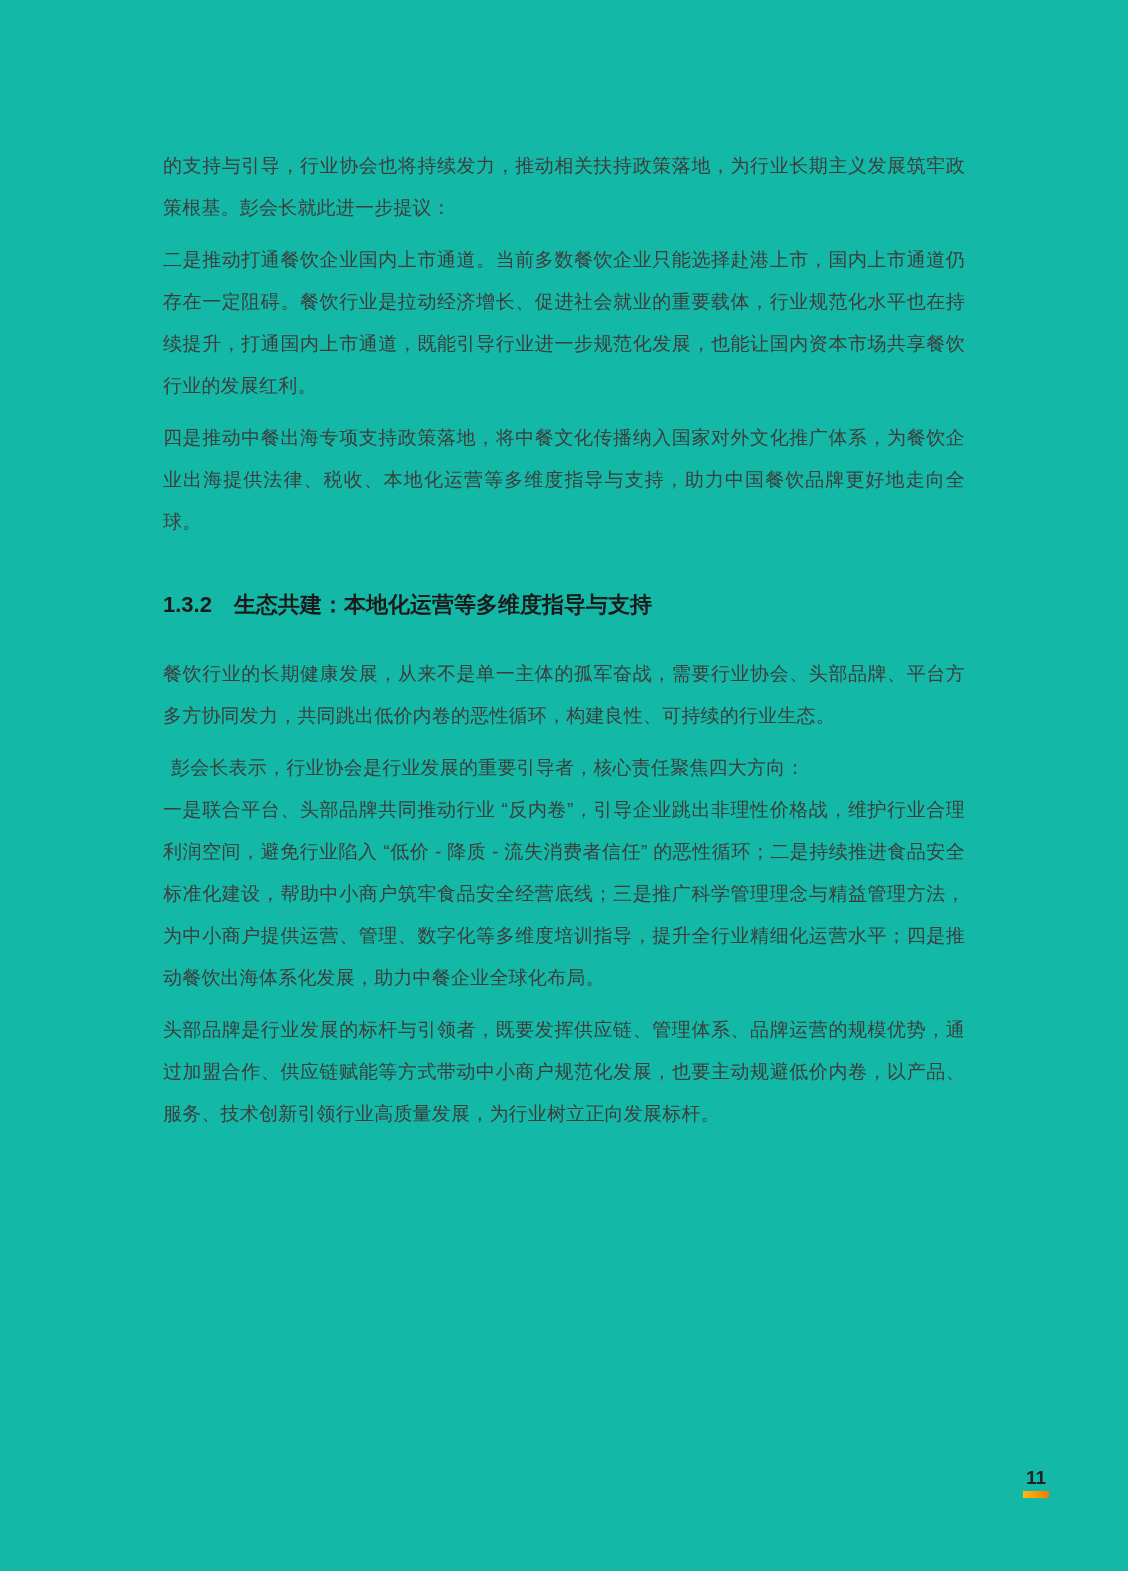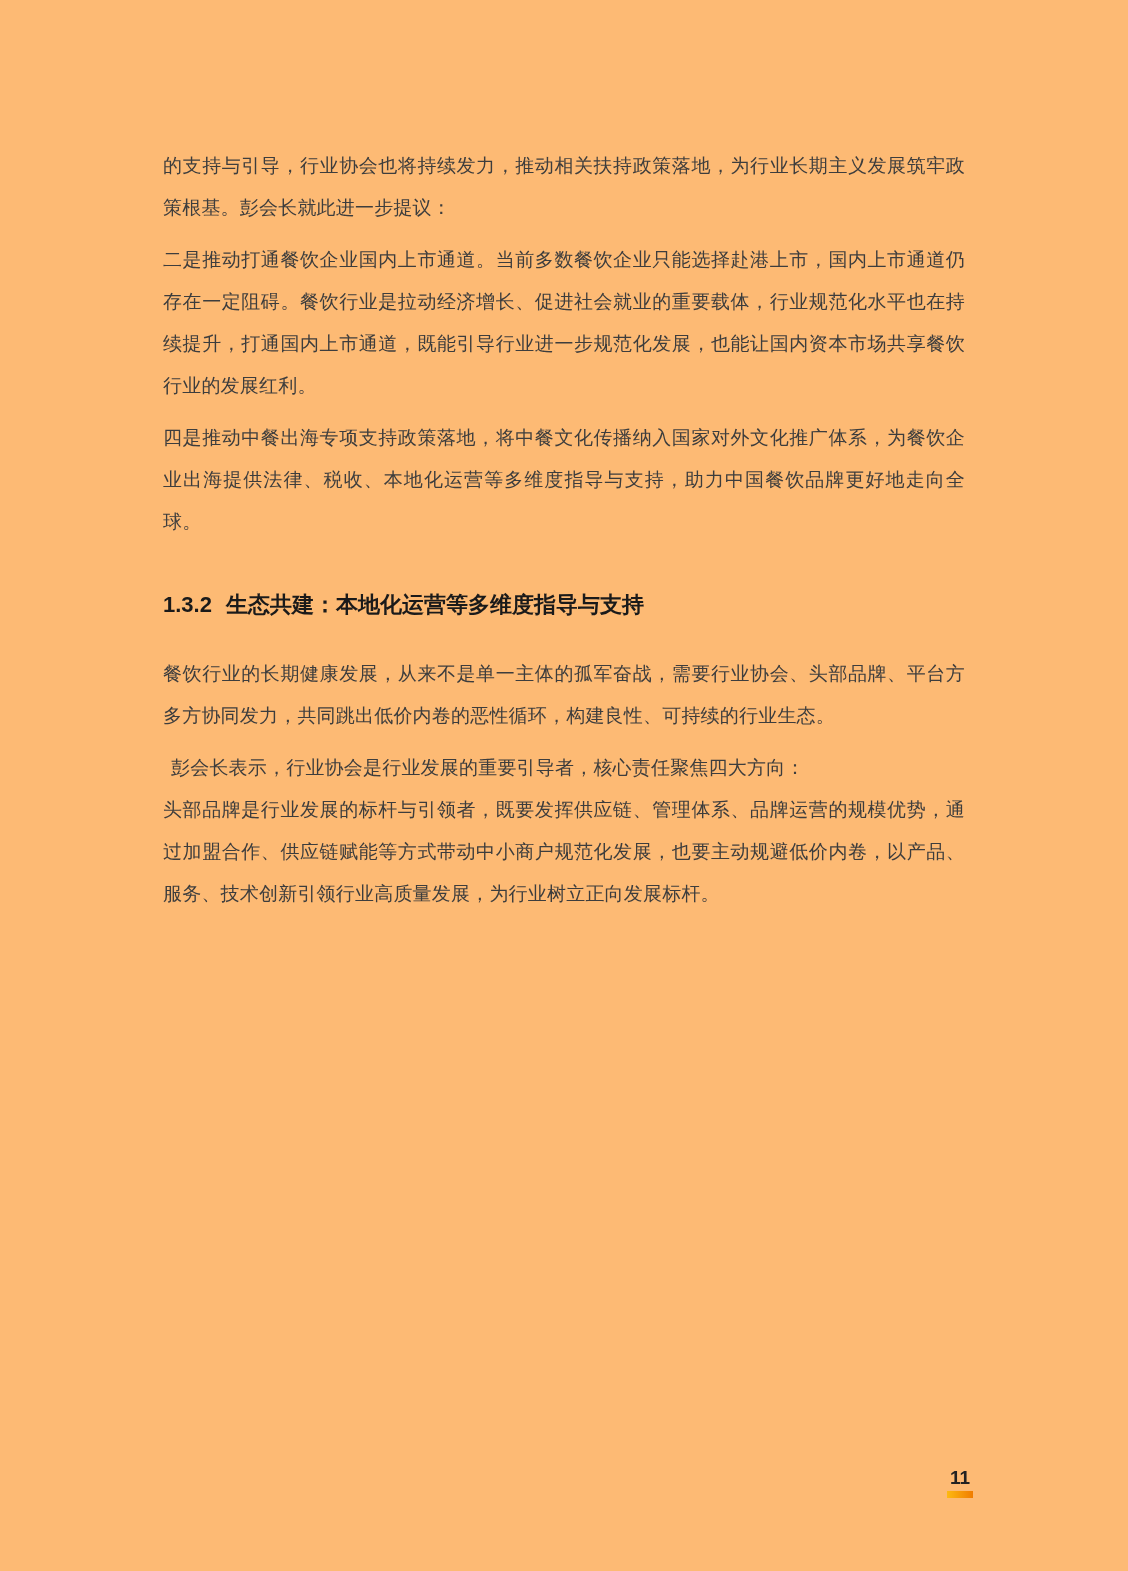--- a/index.html
+++ b/index.html
@@ -4,21 +4,21 @@
 <style>
   html, body {
     margin: 0;
     padding: 0;
     background: #ffffff;
   }
   .page {
     position: relative;
     width: 1128px;
     height: 1571px;
-    background: #fdba74;
+    background: #14b8a6;
     font-family: "Liberation Sans", sans-serif;
     overflow: hidden;
   }
   .content {
     position: absolute;
     left: 163px;
     top: 145px;
     width: 802px;
   }
   .body-text {
@@ -34,25 +34,25 @@
     margin-left: 8px;
   }
   .section-heading {
     margin: 46px 0 32px 0;
     font-size: 22px;
     line-height: 32px;
     font-weight: bold;
     color: #1a1a1a;
   }
   .section-heading .sec-num {
-    margin-right: 14px;
+    margin-right: 22px;
   }
   .page-footer {
     position: absolute;
-    left: 944px;
+    left: 1020px;
     top: 1466px;
     width: 32px;
     text-align: center;
   }
   .page-number {
     font-size: 19px;
     font-weight: bold;
     color: #222222;
     line-height: 24px;
   }
@@ -78,20 +78,21 @@
     <p class="body-text">四是推动中餐出海专项支持政策落地，将中餐文化传播纳入国家对外文化推广体系，为餐饮企业出海提供法律、税收、本地化运营等多维度指导与支持，助力中国餐饮品牌更好地走向全球。</p>
 
     <h2 class="section-heading">
       <span class="sec-num">1.3.2</span><span>生态共建：本地化运营等多维度指导与支持</span>
     </h2>
 
     <p class="body-text">餐饮行业的长期健康发展，从来不是单一主体的孤军奋战，需要行业协会、头部品牌、平台方多方协同发力，共同跳出低价内卷的恶性循环，构建良性、可持续的行业生态。</p>
 
     <p class="body-text tight">彭会长表示，行业协会是行业发展的重要引导者，核心责任聚焦四大方向：</p>
 
+    <p class="body-text">一是联合平台、头部品牌共同推动行业 “反内卷”，引导企业跳出非理性价格战，维护行业合理利润空间，避免行业陷入 “低价 - 降质 - 流失消费者信任” 的恶性循环；二是持续推进食品安全标准化建设，帮助中小商户筑牢食品安全经营底线；三是推广科学管理理念与精益管理方法，为中小商户提供运营、管理、数字化等多维度培训指导，提升全行业精细化运营水平；四是推动餐饮出海体系化发展，助力中餐企业全球化布局。</p>
 
     <p class="body-text">头部品牌是行业发展的标杆与引领者，既要发挥供应链、管理体系、品牌运营的规模优势，通过加盟合作、供应链赋能等方式带动中小商户规范化发展，也要主动规避低价内卷，以产品、服务、技术创新引领行业高质量发展，为行业树立正向发展标杆。</p>
 
   </main>
 
   <footer class="page-footer">
     <div class="page-number">11</div>
     <div class="page-number-underline"></div>
   </footer>
 </div>

